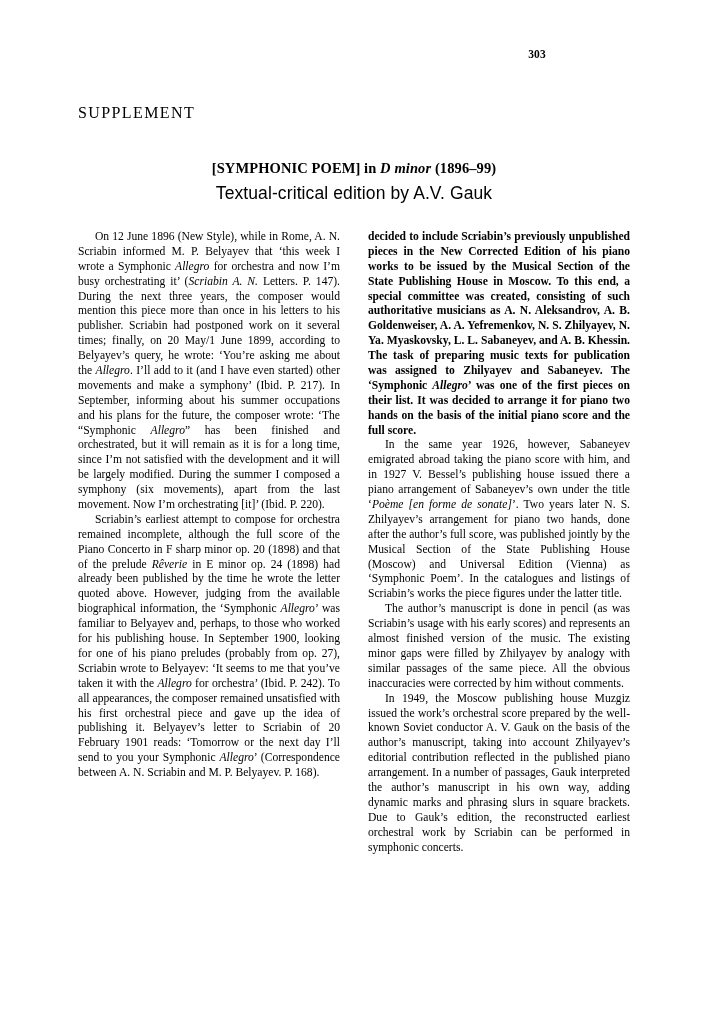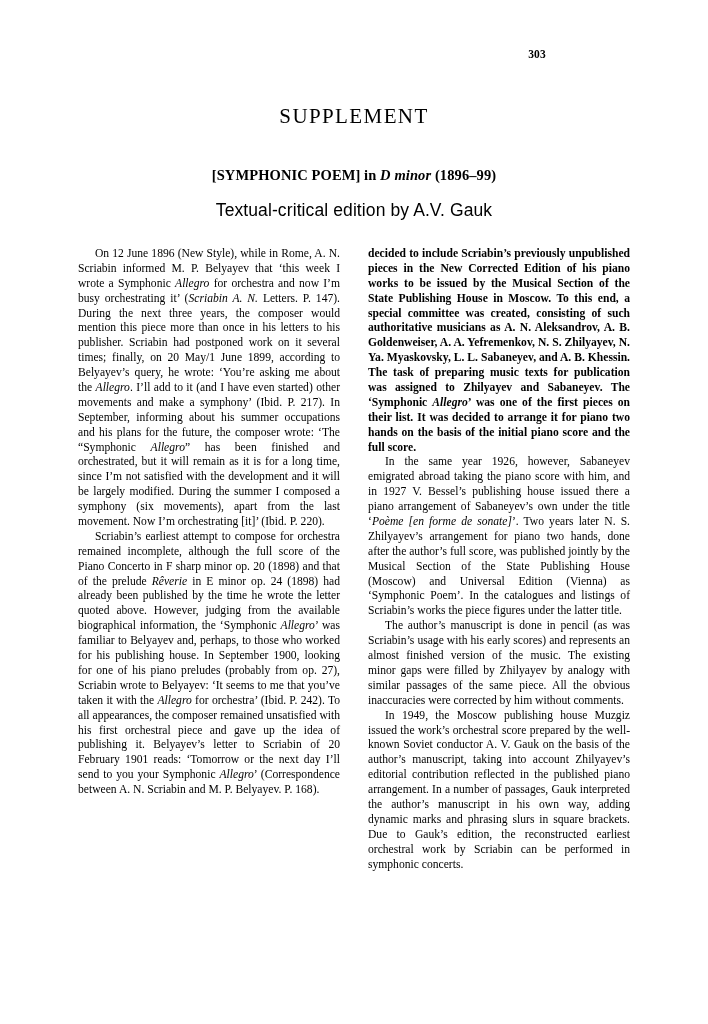--- a/index.html
+++ b/index.html
@@ -32,33 +32,33 @@
     font-size: 11.5px;
     letter-spacing: 0.2px;
   }
   .content {
     position: absolute;
     left: 78px;
     top: 104px;
     width: 552px;
   }
   .supplement-title {
-    text-align: center;
+    text-align: left;
     font-family: "Liberation Serif", serif;
-    font-size: 21px;
+    font-size: 16px;
     letter-spacing: 1.4px;
     font-weight: normal;
     margin: 0 0 38px 0;
   }
   .work-title {
     text-align: center;
     font-family: "Liberation Serif", serif;
     font-size: 14.5px;
     font-weight: bold;
-    margin: 0 0 16px 0;
+    margin: 0 0 6px 0;
     letter-spacing: 0.1px;
   }
   .work-title .ital {
     font-style: italic;
   }
   .edition-line {
     text-align: center;
     font-family: Liberation Sans, sans-serif;
     font-size: 17.5px;
     font-weight: normal;

